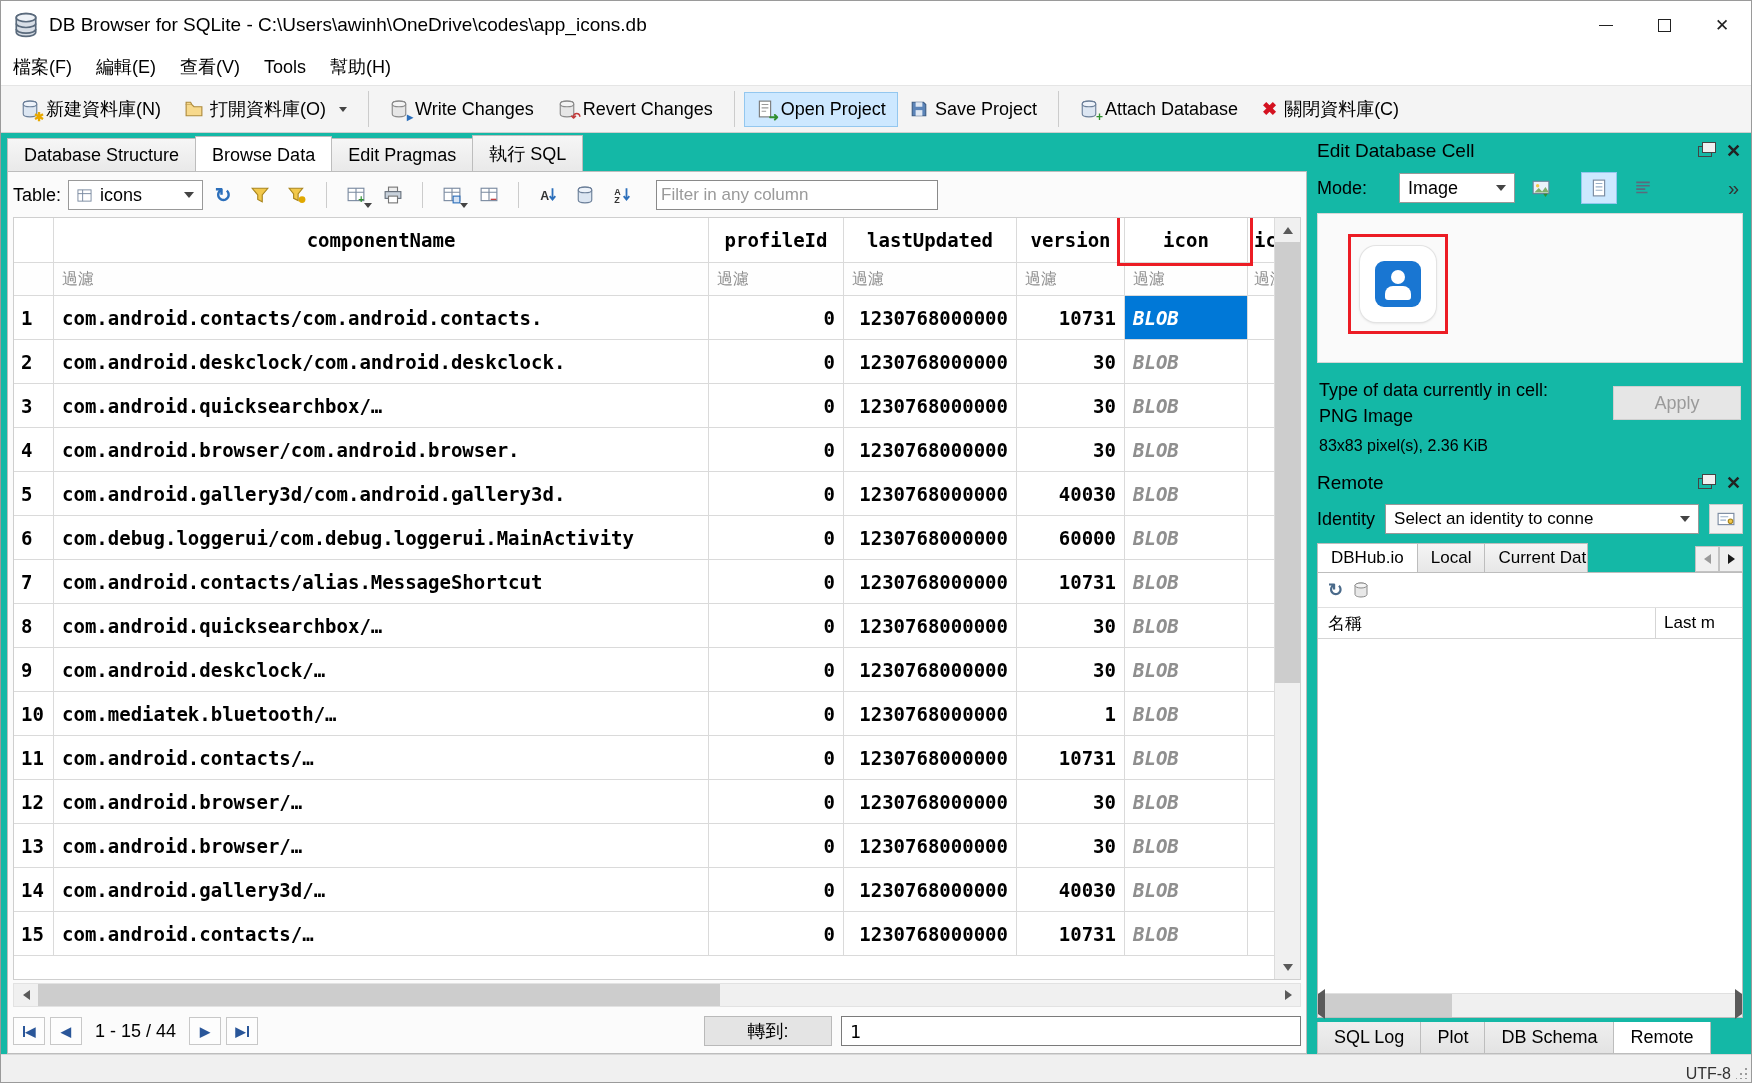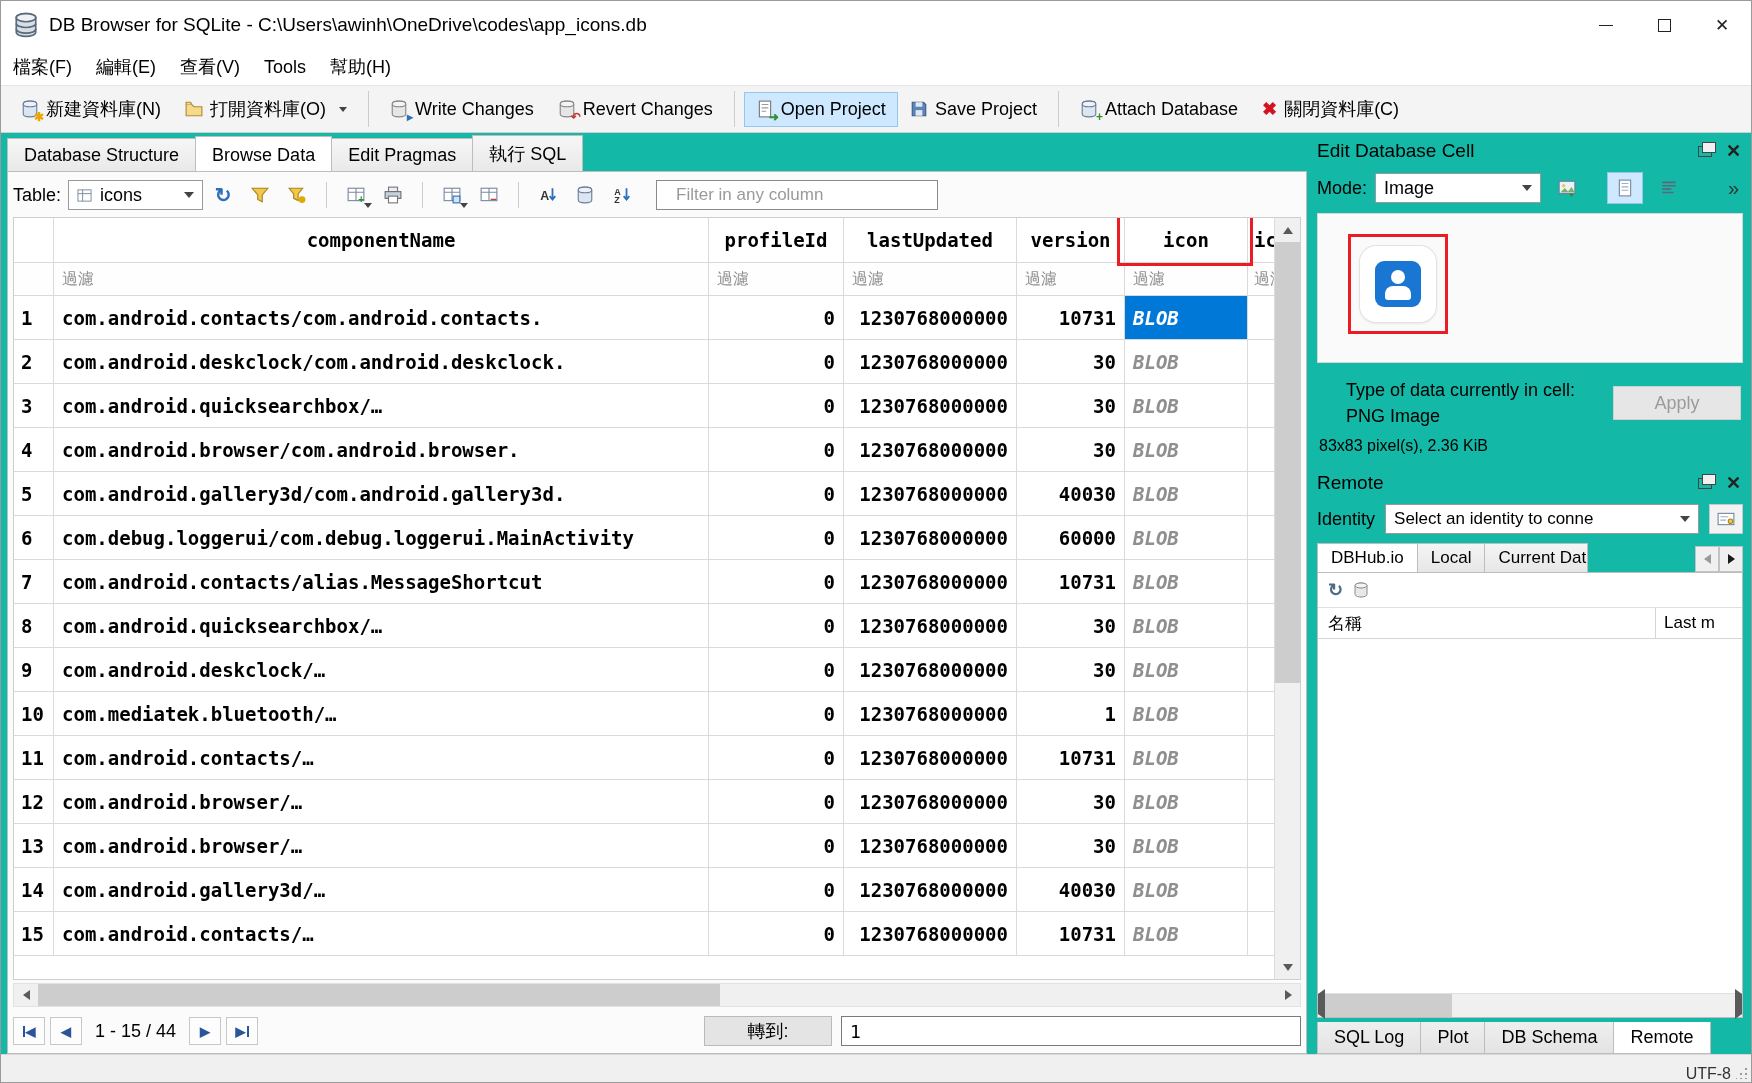--- a/index.html
+++ b/index.html
@@ -44,21 +44,21 @@
 
   
   .browse-panel { flex:1; display:flex; flex-direction:column; border:1px solid #bdbdbd; background:#fbfbfb; min-height:0; padding:5px 5px 4px; }
   .controls-row { height:40px; display:flex; align-items:center; gap:3px; flex:0 0 auto; padding-bottom:4px; }
   .ctl-label { font-size:18px; margin-right:4px; }
   .combo { display:flex; align-items:center; gap:8px; border:1px solid #999; background:#fff; height:30px; padding:0 8px; }
   .combo .caret-down { margin-left:auto; }
   .table-combo { width:135px; }
   .mini-btn { width:34px; height:30px; display:flex; align-items:center; justify-content:center; position:relative; }
   .mini-btn .caret-sm { position:absolute; right:1px; bottom:2px; }
-  .filter-any { height:30px; width:282px; border:1px solid #8a8a8a; background:#fff; font-size:17px; padding:0 19px; color:#000; margin-left:14px; font-family:"Liberation Sans",sans-serif; }
+  .filter-any { height:30px; width:282px; border:1px solid #8a8a8a; background:#fff; font-size:17px; padding:0 4px; color:#000; margin-left:14px; font-family:"Liberation Sans",sans-serif; }
   .filter-any::placeholder { color:#9a9a9a; }
 
   
   .grid-wrap { flex:1; display:flex; min-height:0; border:1px solid #cfcfcf; background:#fff; }
   .grid { flex:1; overflow:hidden; display:flex; flex-direction:column; position:relative; }
   .g-row { display:flex; border-bottom:1px solid #dadada; font-family:"DejaVu Sans Mono", monospace; font-weight:bold; font-size:19px; flex:0 0 auto; }
   .g-cell { border-right:1px solid #dadada; display:flex; align-items:center; padding:0 8px; white-space:nowrap; overflow:hidden; }
   .c-num { width:40px; padding:0 0 0 7px; }
   .c-name { width:655px; }
   .c-profile { width:135px; justify-content:flex-end; }
@@ -98,35 +98,35 @@
   .goto-input { width:460px; height:30px; border:1px solid #7a7a7a; background:#fff; font-size:18px; padding:0 8px; font-family:"DejaVu Sans Mono",monospace; margin-left:4px; }
 
   
   .panel-header { height:32px; display:flex; align-items:center; font-size:19px; flex:0 0 auto; }
   .panel-header .hdr-btns { margin-left:auto; display:flex; gap:14px; align-items:center; padding-right:2px; }
   .float-glyph { width:14px; height:11px; border:1.5px solid #444; position:relative; display:inline-block; }
   .float-glyph::before { content:""; position:absolute; left:3px; top:-5px; width:12px; height:9px; border:1.5px solid #444; background:#f0f0f0; }
   .x-glyph { font-size:18px; color:#222; font-weight:bold; line-height:1; }
 
   .mode-row { height:42px; display:flex; align-items:center; gap:8px; flex:0 0 auto; }
-  .mode-combo { width:166px; }
+  .mode-combo { width:116px;margin-left:24px; }
   .sq-btn { width:36px; height:32px; border:1px solid transparent; display:flex; align-items:center; justify-content:center; }
   .sq-btn.active { background:#cde8ff; border:1px solid #93c7ef; }
   .overflow-glyph { margin-left:auto; font-size:20px; color:#333; padding-right:4px; }
 
   .preview-box { height:150px; border:1px solid #d7d7d7; background:#fafafa; margin-top:4px; position:relative; flex:0 0 auto; }
   .tile-wrap { position:absolute; left:42px; top:32px; width:76px; height:76px; }
   .icon-tile { width:76px; height:76px; background:#fff; border-radius:16px; box-shadow:0 0 0 1px #e3e3e3, 0 1px 3px rgba(0,0,0,.15); display:flex; align-items:center; justify-content:center; }
   .person-sq { width:46px; height:46px; background:#1976d2; border-radius:9px; position:relative; }
   .person-sq::before { content:""; position:absolute; left:50%; top:9px; transform:translateX(-50%); width:14px; height:14px; border-radius:50%; background:#fff; }
   .person-sq::after { content:""; position:absolute; left:50%; bottom:7px; transform:translateX(-50%); width:26px; height:14px; border-radius:8px 8px 3px 3px; background:#fff; }
   .red-box-preview { position:absolute; inset:-12px; border:3px solid #ec1c24; pointer-events:none; }
 
   .cell-info { padding:14px 2px 6px; flex:0 0 auto; }
-  .info-row { display:flex; align-items:center;margin-left:27px; }
+  .info-row { display:flex; align-items:center; }
   .info-text { flex:1; line-height:1.45; font-size:18px; }
   .apply-btn { width:128px; height:34px; background:#e6e6e6; border:1px solid #d0d0d0; color:#9a9a9a; font-size:18px; display:flex; align-items:center; justify-content:center; }
   .size-line { margin-top:8px; font-size:16px; }
 
   
   .remote-panel { flex:1; display:flex; flex-direction:column; min-height:0; margin-top:6px; }
   .identity-row { height:40px; display:flex; align-items:center; gap:10px; flex:0 0 auto; }
   .identity-combo { flex:1; font-size:17px; }
   .cert-btn { width:34px; height:30px; border:1px solid #c9c9c9; background:#f3f3f3; display:flex; align-items:center; justify-content:center; }
   .remote-tabs { display:flex; align-items:flex-end; height:31px; flex:0 0 auto; margin-top:2px; }

